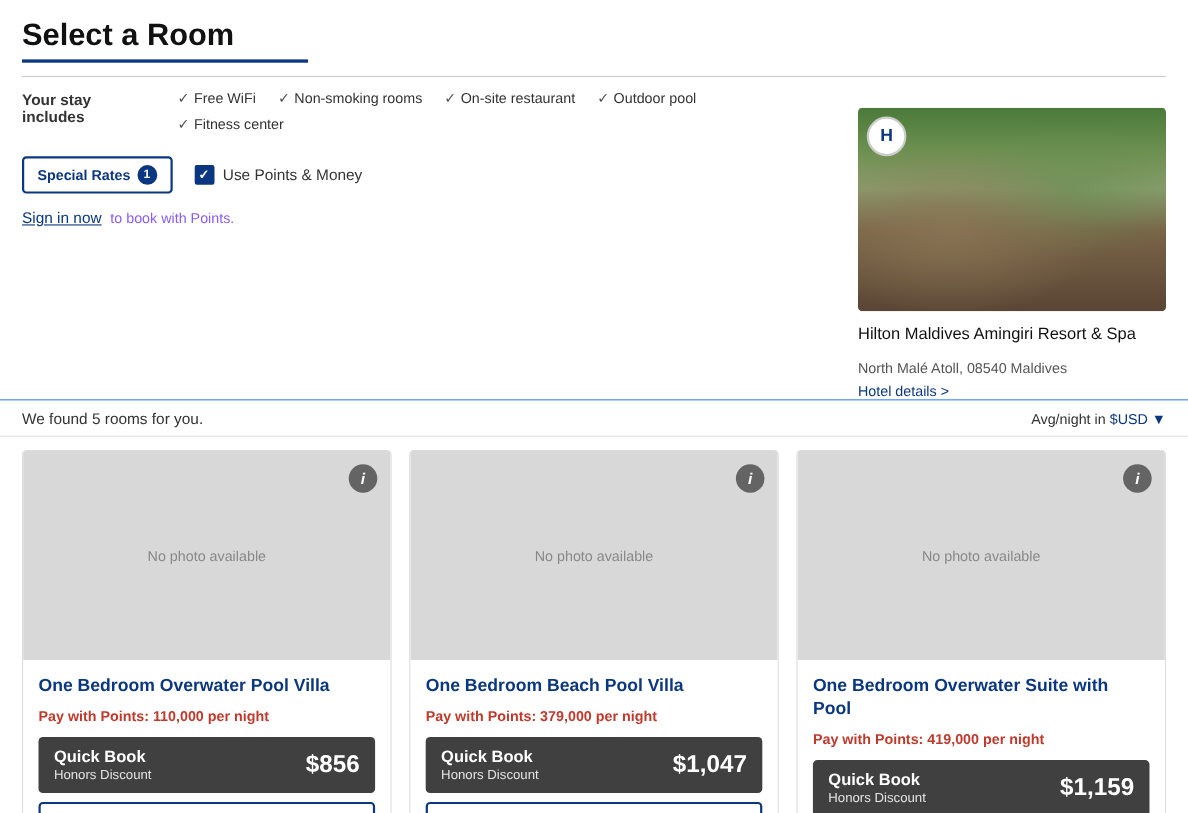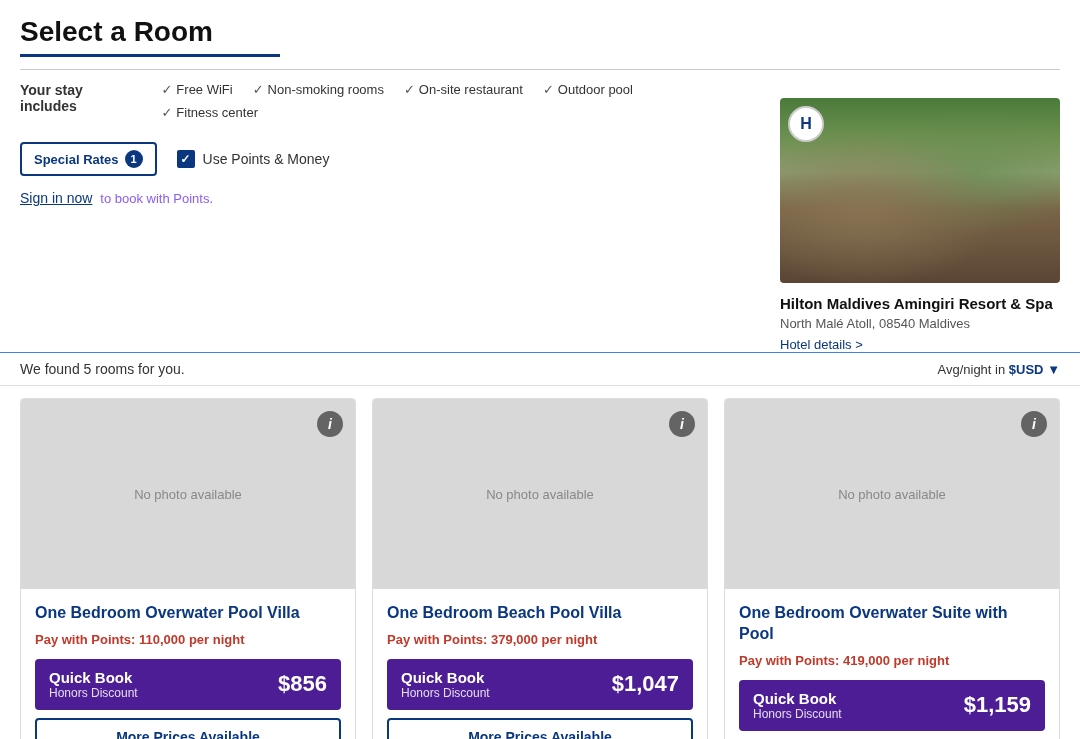--- a/index.html
+++ b/index.html
@@ -43,21 +43,21 @@
     .sign-in-text { font-size: 13px; color: #8b5cf6; margin-left: 4px; }
     .sign-in-link { color: #0a3780; text-decoration: underline; cursor: pointer; }
 
     .results-bar { 
       display: flex; justify-content: space-between; align-items: center; 
       padding: 8px 20px; border-top: 1px solid #3b82f6; border-bottom: 1px solid #e0e0e0;
       margin: 0 0 12px 0;
     }
     .results-text { font-size: 14px; color: #333; }
     .currency-info { font-size: 13px; color: #333; }
-    .currency-link { color: #0a3780; font-weight: bold; cursor: pointer; }
+    .currency-link { color: #0a3780; font-weight: normal; cursor: pointer; }
 
     .main-content { display: flex; gap: 0; padding: 0 20px; }
     .rooms-grid { display: flex; gap: 16px; flex: 1; }
 
     .room-card {
       flex: 1;
       border: 1px solid #ddd;
       border-radius: 4px;
       overflow: hidden;
       background: #fff;
@@ -93,21 +93,21 @@
     }
 
     .room-info { padding: 14px 14px 10px 14px; flex: 1; }
     .room-title { 
       font-size: 16px; color: #0a3780; font-weight: bold; 
       margin-bottom: 8px; line-height: 1.3;
     }
     .points-text { font-size: 13px; color: #c0392b; font-weight: bold; margin-bottom: 12px; }
 
     .quick-book-btn {
-      background: #4c1d95;
+      background: #404040;
       color: #fff;
       border: none;
       border-radius: 4px;
       padding: 10px 14px;
       width: 100%;
       display: flex;
       justify-content: space-between;
       align-items: center;
       cursor: pointer;
       margin-bottom: 8px;
@@ -164,21 +164,21 @@
       border-radius: 50%;
       display: flex;
       align-items: center;
       justify-content: center;
       font-size: 16px;
       font-weight: bold;
       color: #0a3780;
       border: 2px solid #ccc;
     }
 
-    .hotel-name { font-size: 15px; font-weight: bold; color: #111; margin-bottom: 4px; }
+    .hotel-name { font-size: 15px; font-weight: normal; color: #111; margin-bottom: 15px; }
     .hotel-location { font-size: 13px; color: #555; margin-bottom: 6px; }
     .hotel-details-link { font-size: 13px; color: #0a3780; text-decoration: none; cursor: pointer; }
 
     .top-row { display: flex; gap: 0; }
     .left-main { flex: 1; }
   </style>
 </head>
 <body>
 
 <div class="header-section">

